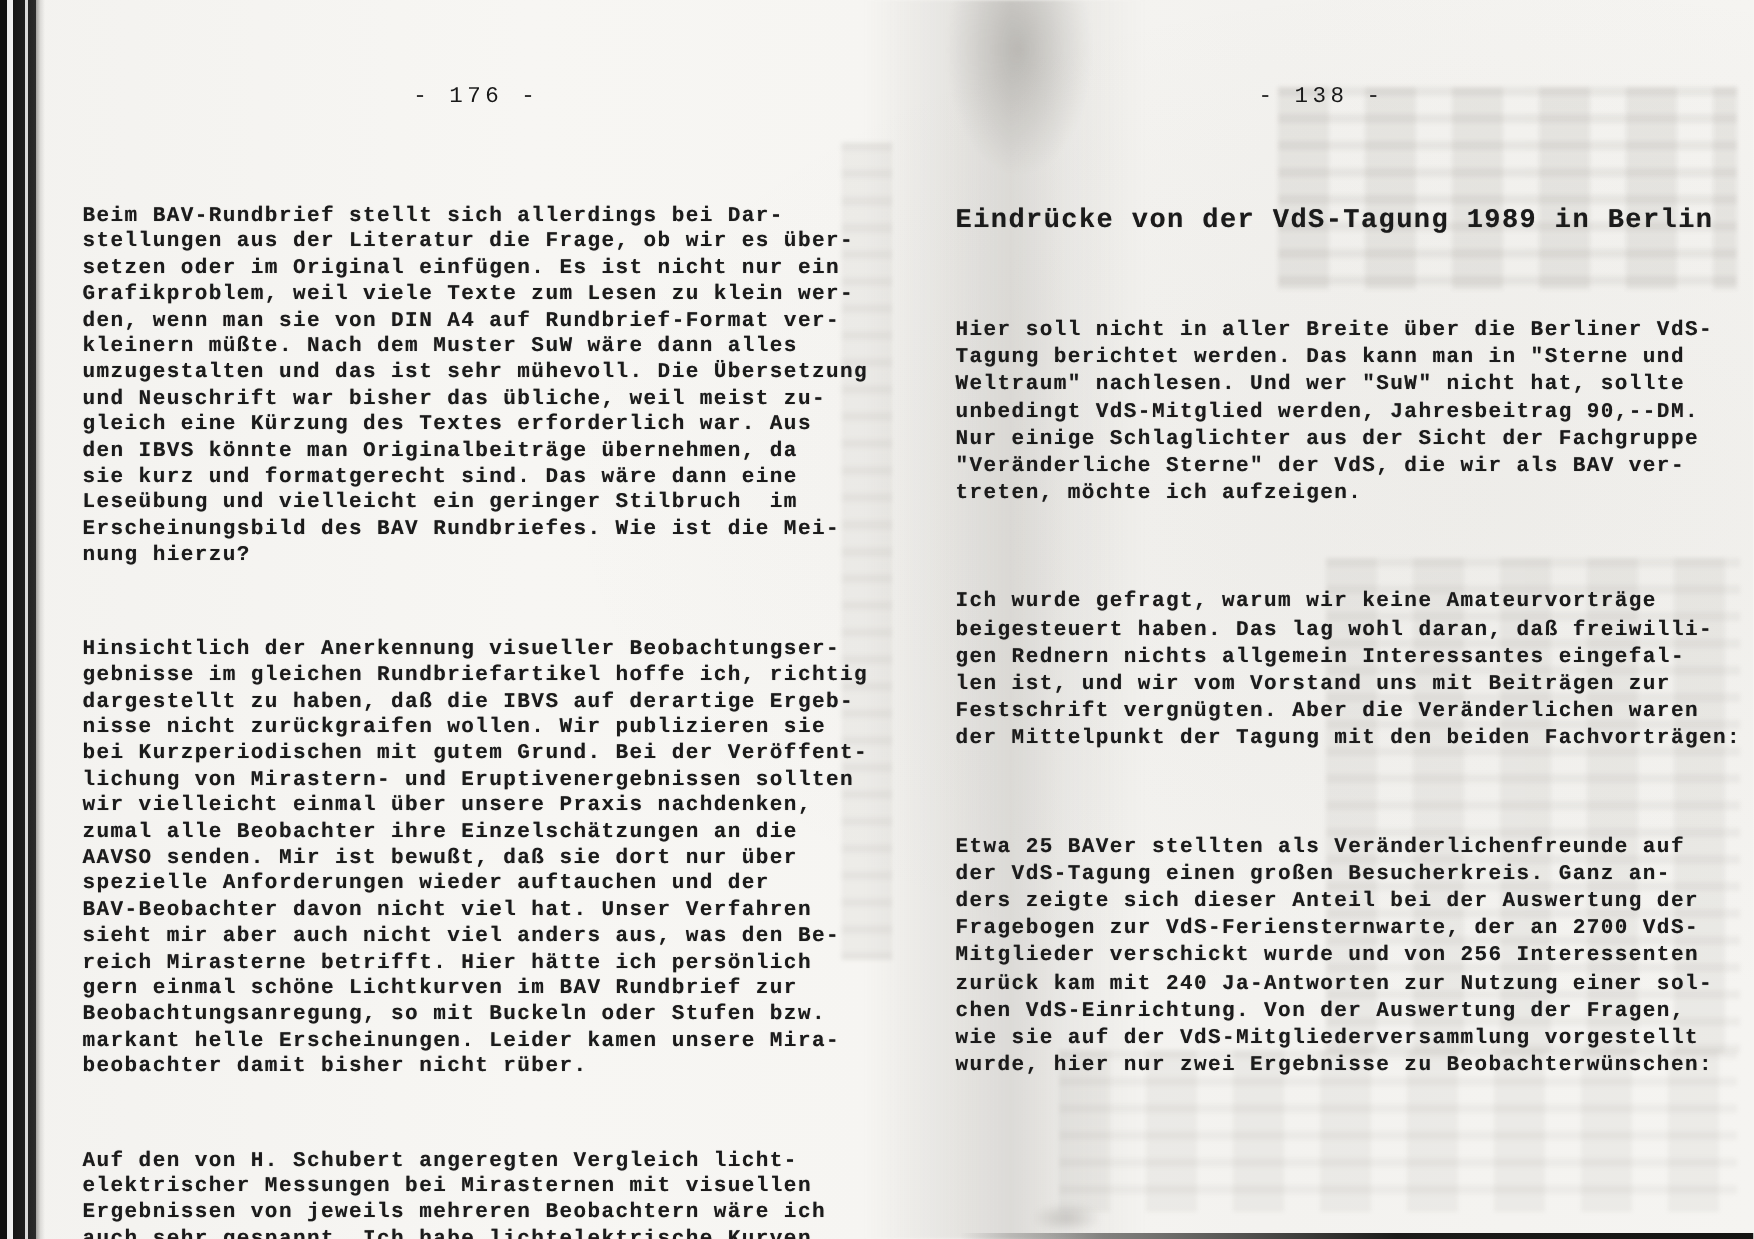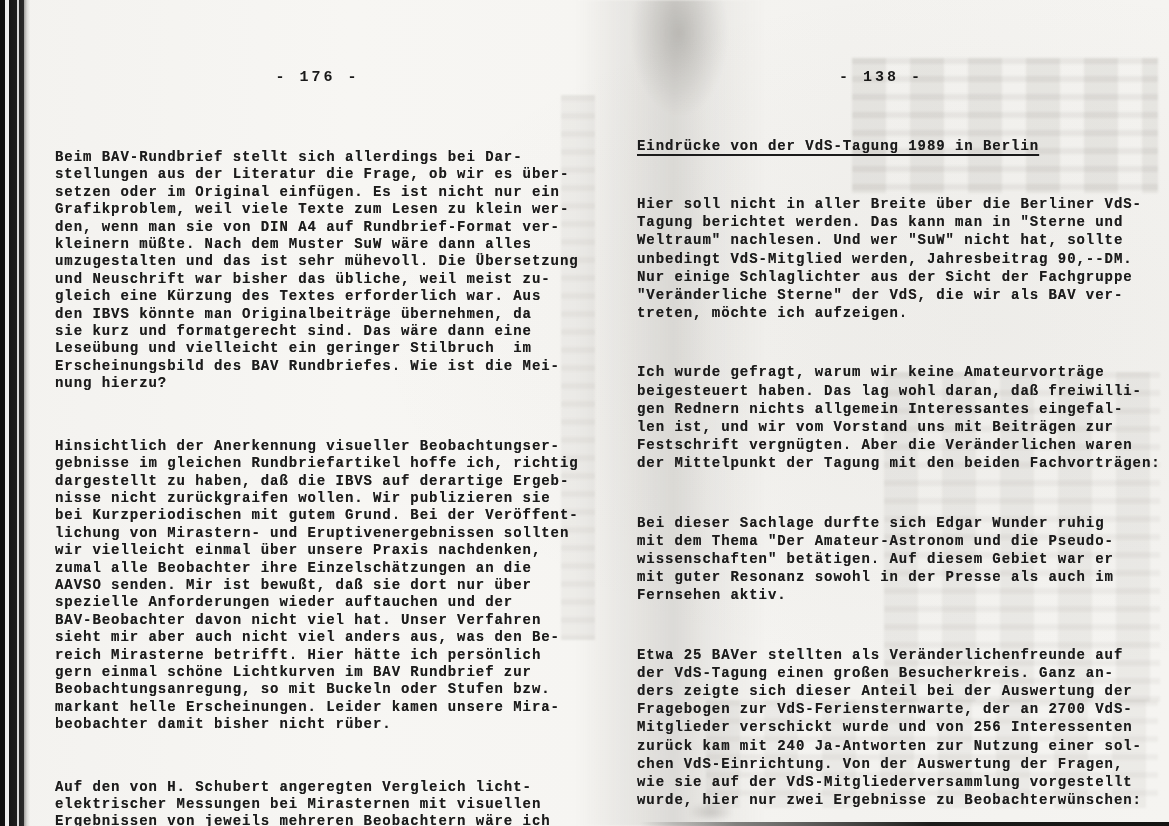--- a/index.html
+++ b/index.html
@@ -55,38 +55,38 @@
   .ghost-col-left{left:561px;top:95px;width:34px;height:545px;opacity:.55;}
   .ghost-right-a{left:852px;top:58px;width:306px;height:135px;}
   .ghost-right-b{left:884px;top:372px;width:276px;height:330px;opacity:.6;}
   .ghost-right-c{left:706px;top:700px;width:452px;height:108px;opacity:.55;}
 
   .page{position:absolute;top:0;white-space:pre;}
   .page-left{left:55px;width:525px;}
   .page-right{left:637px;width:528px;}
 
   .pagenum{
-    margin-top:33px;text-align:center;
-    font-size:15px;font-weight:700;letter-spacing:3px;color:#191919;
+    margin-top:20px;text-align:center;
+    font-size:15px;font-weight:400;letter-spacing:3px;color:#191919;
   }
   .page-right .pagenum{position:relative;left:-20px;}
 
   .para{
     font-size:14px;font-weight:700;line-height:17.4px;letter-spacing:0.95px;
     color:#1b1b1b;text-shadow:0 0 0.5px rgba(20,20,20,0.55);
     margin:0;
   }
   .page-left .para{margin-top:9px;}
   .page-left .para-first{margin-top:27px;}
-  .page-right .para{line-height:18.2px;margin-top:5px;}
+  .page-right .para{line-height:18.2px;margin-top:18px;}
 
   .title{
-    margin-top:16px;
-    font-size:14px;font-weight:700;letter-spacing:0.95px;
-    text-decoration:underline;text-underline-offset:4px;text-decoration-thickness:1.5px;
+    margin-top:28px;
+    font-size:18px;font-weight:700;letter-spacing:0.95px;
+    text-underline-offset:4px;text-decoration-thickness:1.5px;
     text-shadow:0 0 0.5px rgba(20,20,20,0.55);
   }
 </style>
 </head>
 <body>
 
 <div class="scan">
 
   <div class="edge-left"></div>
   <div class="gutter"></div>
@@ -150,25 +150,20 @@
 unbedingt VdS-Mitglied werden, Jahresbeitrag 90,--DM.
 Nur einige Schlaglichter aus der Sicht der Fachgruppe
 "Veränderliche Sterne" der VdS, die wir als BAV ver-
 treten, möchte ich aufzeigen.</div>
     <div class="para">Ich wurde gefragt, warum wir keine Amateurvorträge
 beigesteuert haben. Das lag wohl daran, daß freiwilli-
 gen Rednern nichts allgemein Interessantes eingefal-
 len ist, und wir vom Vorstand uns mit Beiträgen zur
 Festschrift vergnügten. Aber die Veränderlichen waren
 der Mittelpunkt der Tagung mit den beiden Fachvorträgen:</div>
-    <div class="para">Bei dieser Sachlage durfte sich Edgar Wunder ruhig
-mit dem Thema "Der Amateur-Astronom und die Pseudo-
-wissenschaften" betätigen. Auf diesem Gebiet war er
-mit guter Resonanz sowohl in der Presse als auch im
-Fernsehen aktiv.</div>
     <div class="para">Etwa 25 BAVer stellten als Veränderlichenfreunde auf
 der VdS-Tagung einen großen Besucherkreis. Ganz an-
 ders zeigte sich dieser Anteil bei der Auswertung der
 Fragebogen zur VdS-Feriensternwarte, der an 2700 VdS-
 Mitglieder verschickt wurde und von 256 Interessenten
 zurück kam mit 240 Ja-Antworten zur Nutzung einer sol-
 chen VdS-Einrichtung. Von der Auswertung der Fragen,
 wie sie auf der VdS-Mitgliederversammlung vorgestellt
 wurde, hier nur zwei Ergebnisse zu Beobachterwünschen:</div>
 

